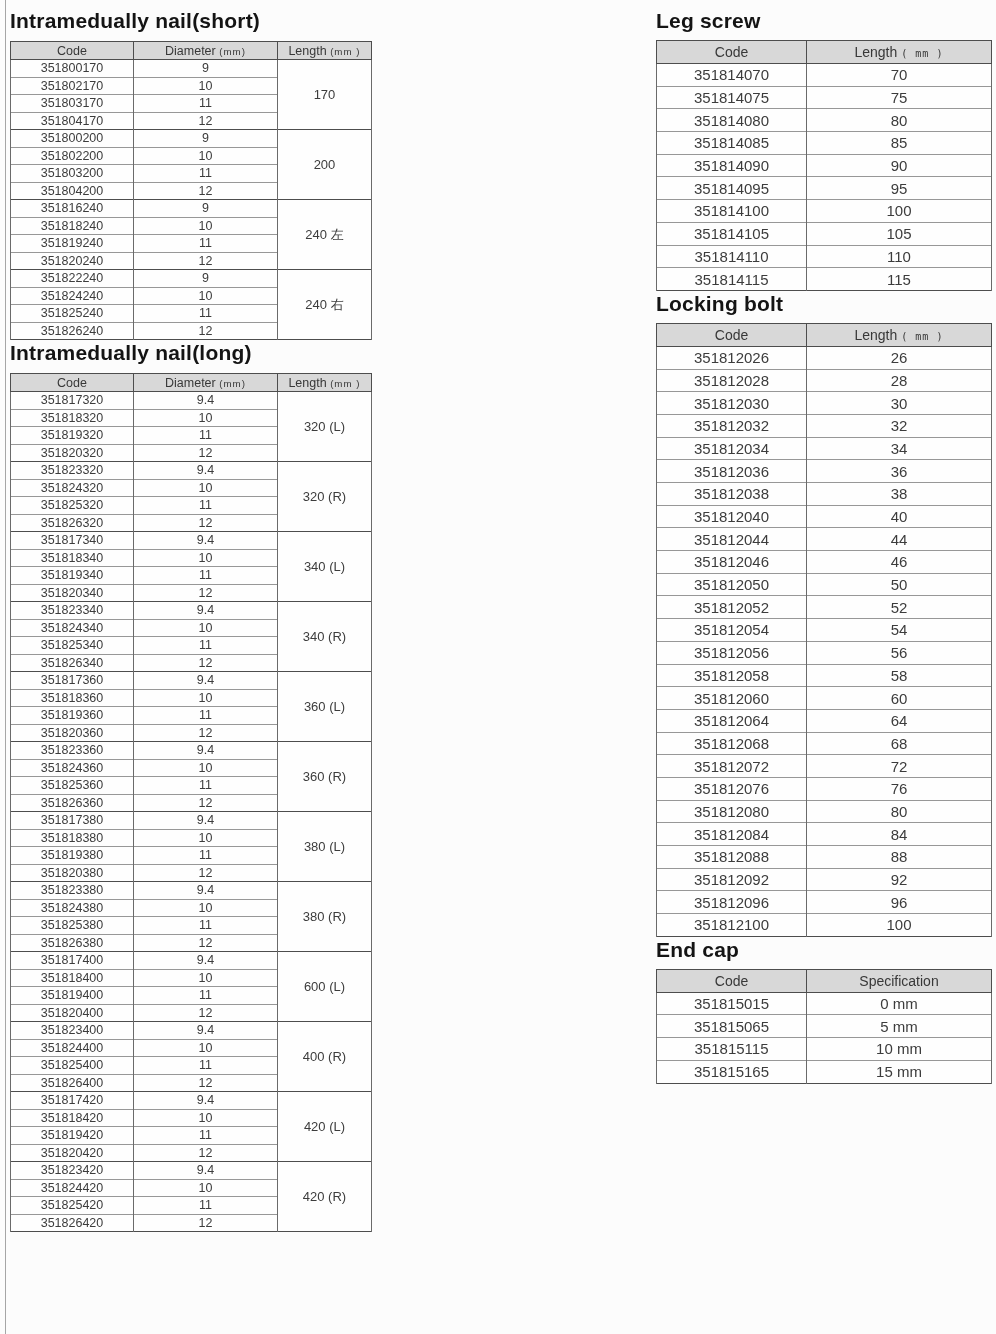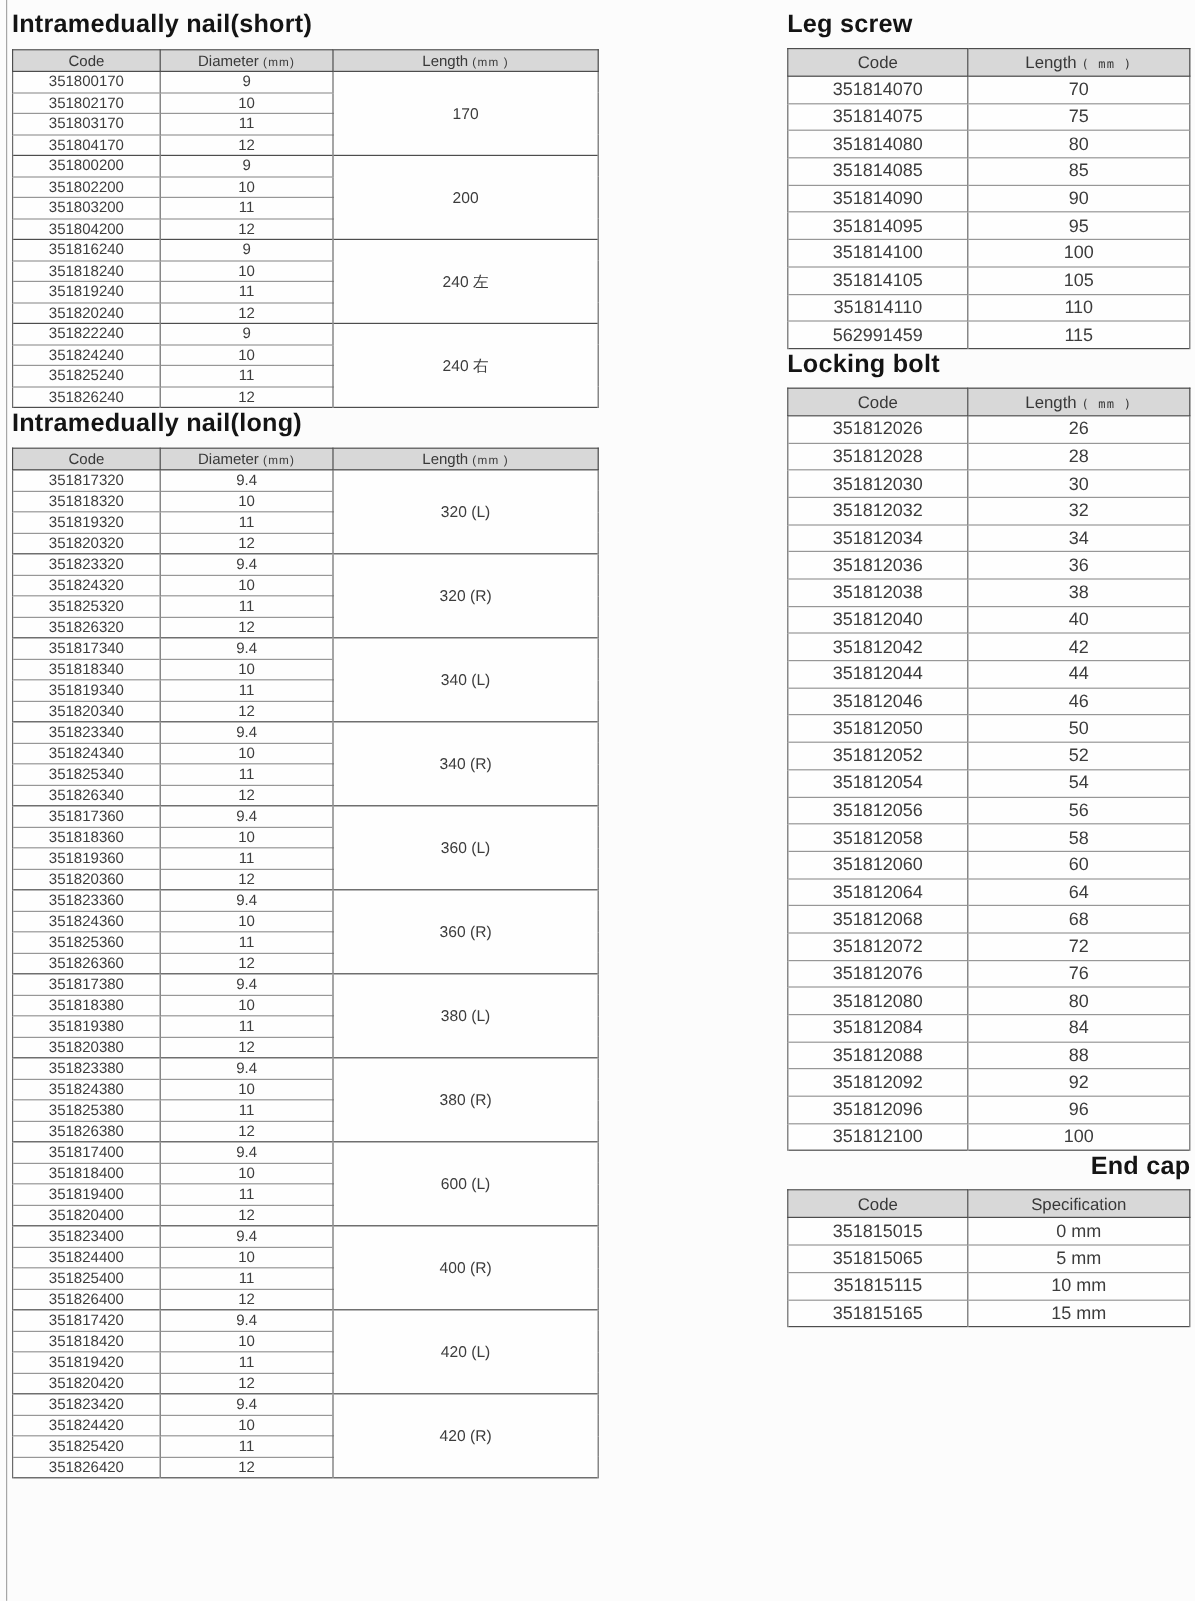--- a/index.html
+++ b/index.html
@@ -16,21 +16,21 @@
   body{
     width:996px;height:1334px;position:relative;overflow:hidden;
     background:var(--page-bg);
     font-family:"Liberation Sans", sans-serif;
     color:var(--text);
   }
   .page-edge{
     position:absolute;left:5px;top:0;bottom:0;width:1px;
     background:#a6a6a6;
   }
-  .col-left{position:absolute;left:10px;top:8px;width:489px;}
+  .col-left{position:absolute;left:10px;top:8px;width:362px;}
   .col-right{position:absolute;left:656px;top:8px;width:336px;}
   h2.title{
     margin:0;font-size:21px;line-height:26px;font-weight:bold;
     color:var(--title);letter-spacing:0.2px;
   }
   table{
     border-collapse:collapse;width:100%;table-layout:fixed;
     border:1.5px solid var(--border-dark);
     background:#fefefe;
     padding-left:12px;
@@ -57,21 +57,21 @@
   .t-left td{height:17.5px;}
   .t-left .len-cell{font-size:13px;}
 
   
   .t-right{margin-top:6px;font-size:15px;}
   .t-right th{height:23px;font-size:14px;}
   .t-right td{height:22.7px;}
 
   .gap-left{margin-top:17px;}
   .gap-right-1{margin-top:68px;}
-  .gap-right-2{margin-top:77px;text-align:right;}
+  .gap-right-2{margin-top:77px;}
 </style>
 </head>
 <body>
 
 <div class="page-edge"></div>
 
 <section class="col-left">
   <h2 class="title">Intramedually nail(short)</h2>
   <table class="t-left">
     <colgroup>
@@ -425,21 +425,21 @@
         </tr>
         <tr>
           <td>351814105</td>
           <td>105</td>
         </tr>
         <tr>
           <td>351814110</td>
           <td>110</td>
         </tr>
         <tr>
-          <td>562991459</td>
+          <td>351814115</td>
           <td>115</td>
         </tr>
       </tbody>
     </table>
 
   <h2 class="title gap-right-1">Locking bolt</h2>
   <table class="t-right mono-unit">
     <colgroup>
         <col style="width:150px">
         <col>
@@ -477,24 +477,20 @@
         </tr>
         <tr>
           <td>351812038</td>
           <td>38</td>
         </tr>
         <tr>
           <td>351812040</td>
           <td>40</td>
         </tr>
         <tr>
-          <td>351812042</td>
-          <td>42</td>
-        </tr>
-        <tr>
           <td>351812044</td>
           <td>44</td>
         </tr>
         <tr>
           <td>351812046</td>
           <td>46</td>
         </tr>
         <tr>
           <td>351812050</td>
           <td>50</td>

